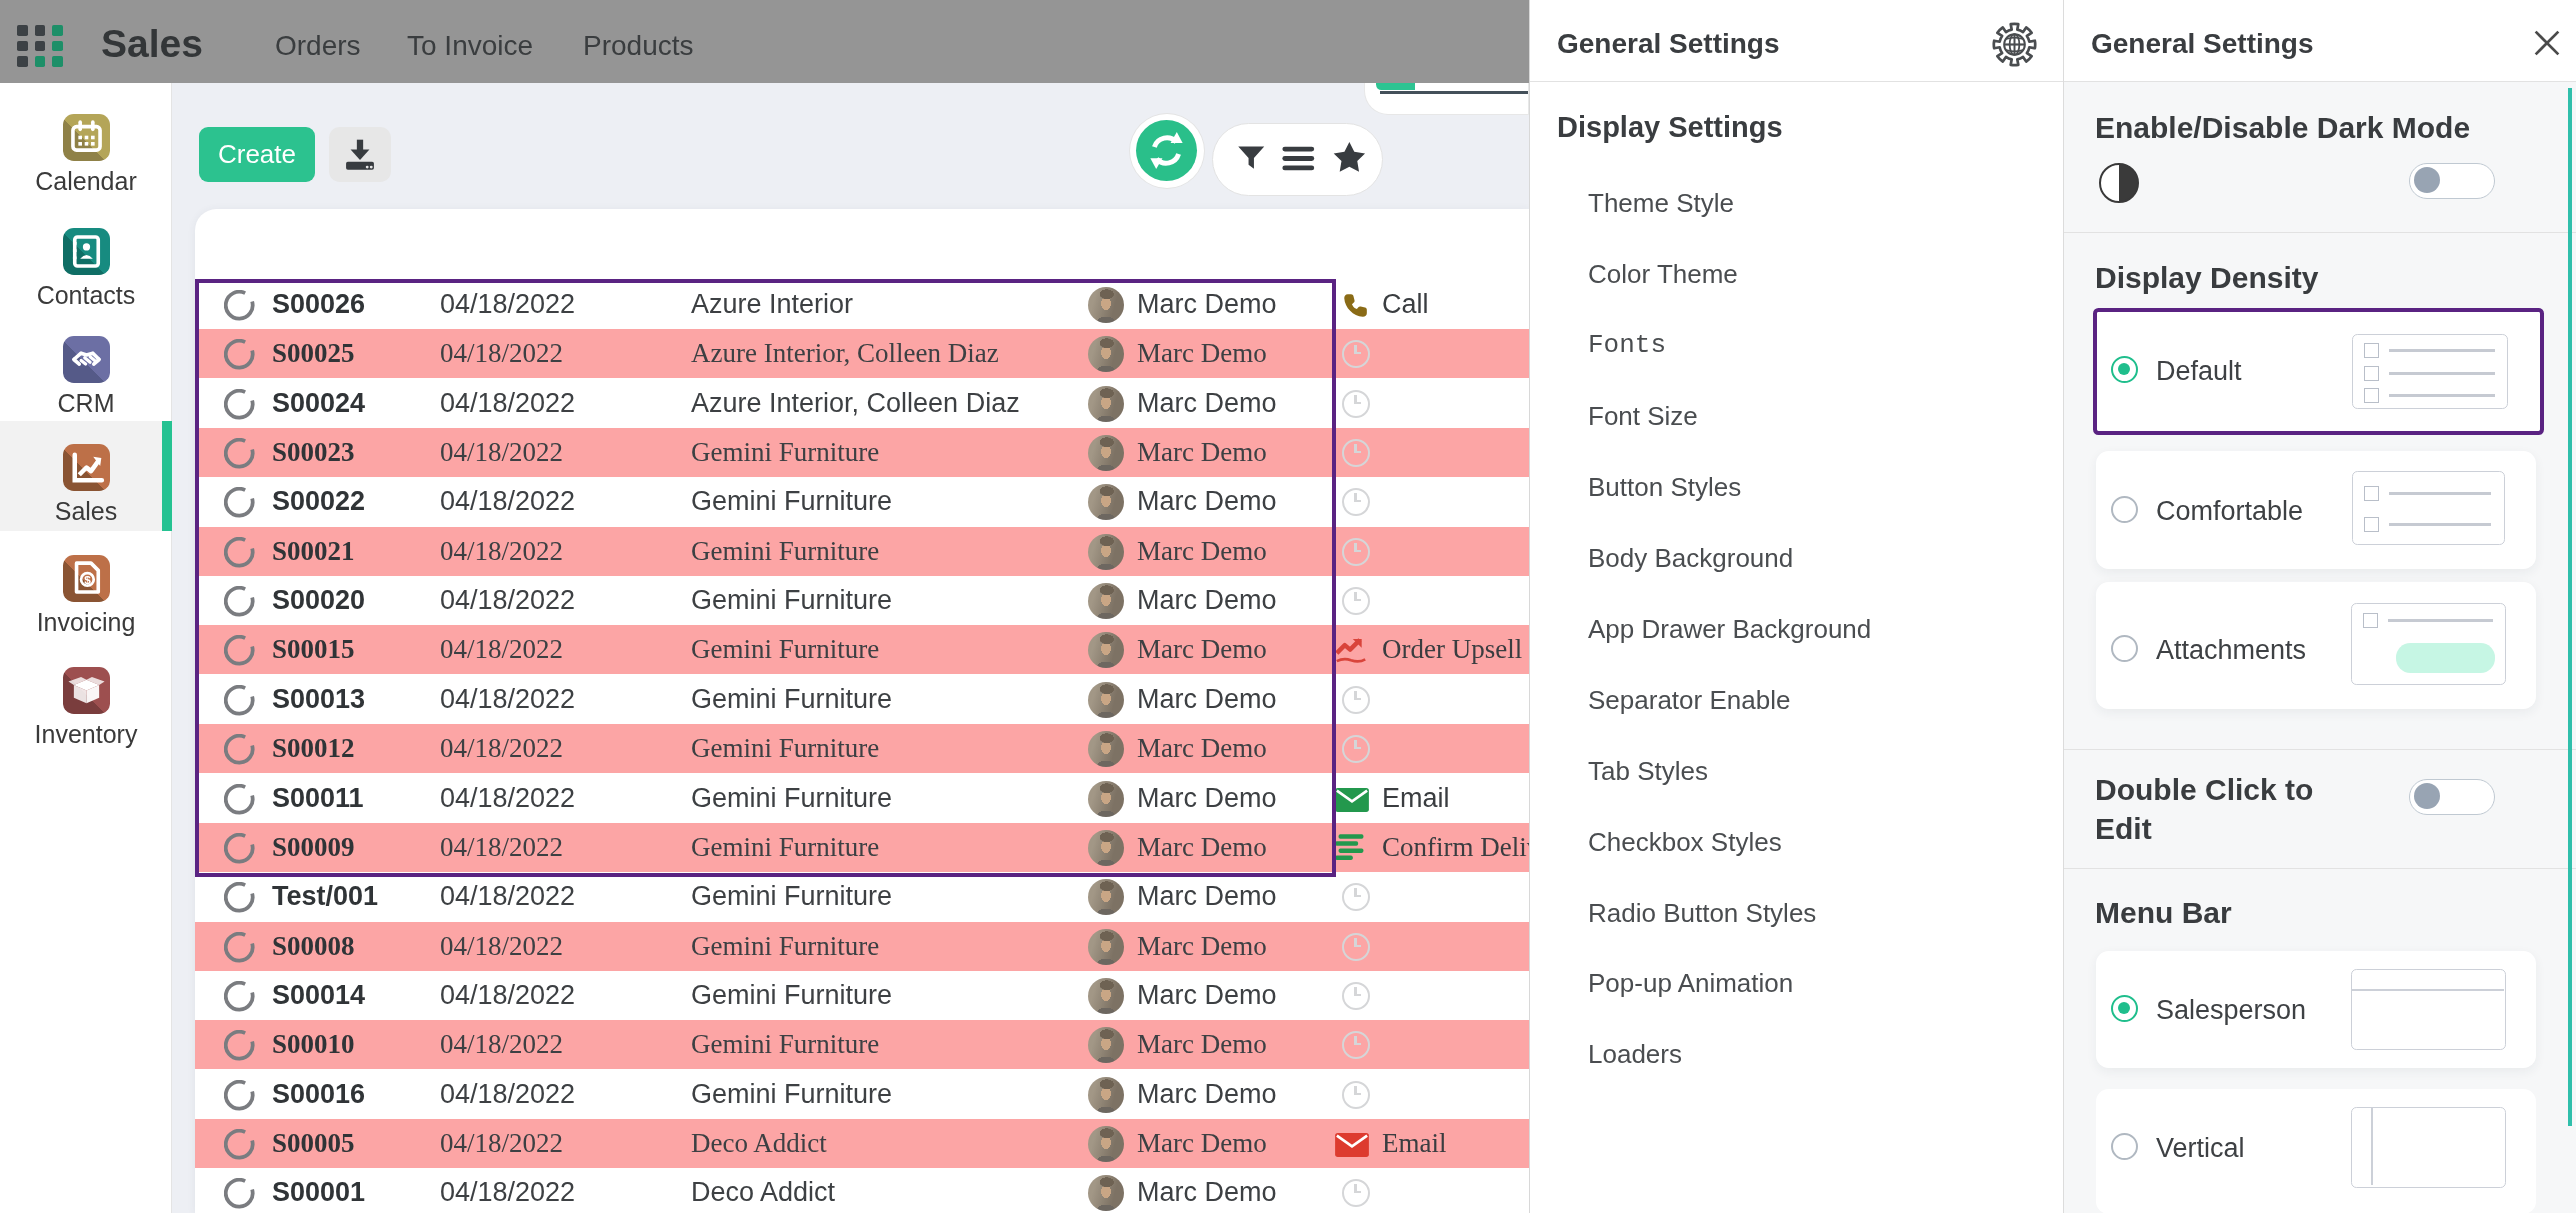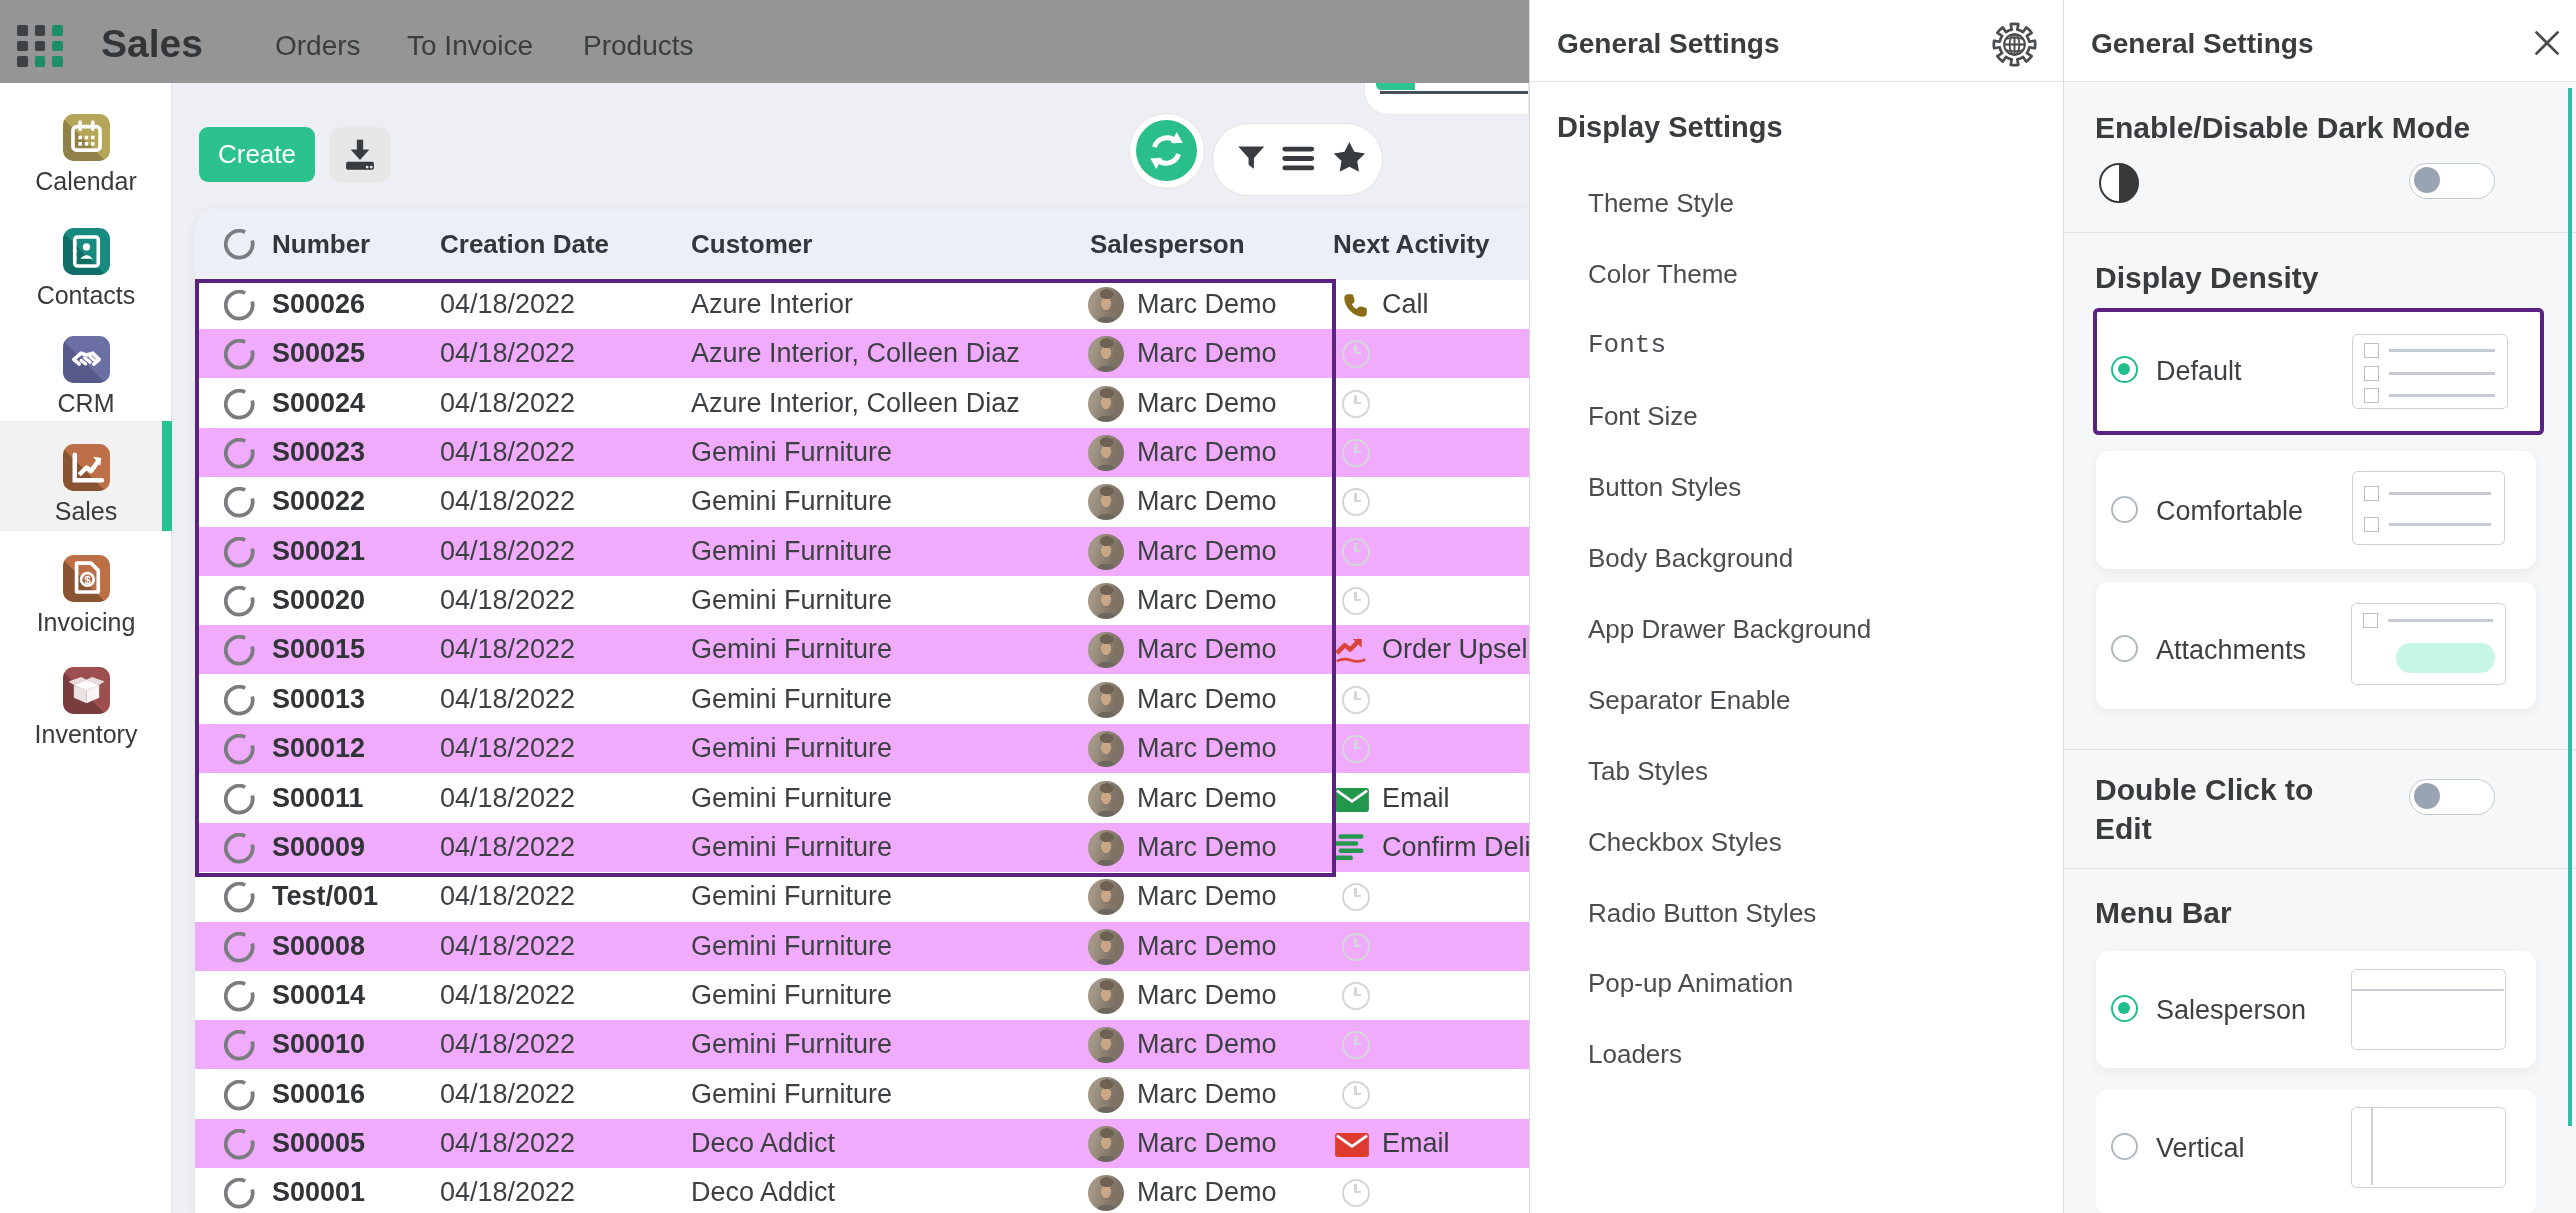--- a/index.html
+++ b/index.html
@@ -32,21 +32,21 @@
   
   .remnant { position:absolute; left:1365px; top:83px; width:163px; height:30.5px; background:#ffffff; border-bottom-left-radius:23px; box-shadow:0 0 0 0.9px #e7e7e7; z-index:6; overflow:hidden; }
   .remnant .green { position:absolute; left:10.8px; top:0; width:39px; height:7.2px; background:#2dc492; border-bottom-left-radius:5.4px; }
   .remnant .dark { position:absolute; left:15.3px; top:8px; width:148px; height:2.7px; background:#44505a; }
 
   
   .tablecard { position:absolute; left:195px; top:209px; width:1334px; height:1004px; background:#ffffff; border-top-left-radius:21.5px; box-shadow:0 1.8px 9px rgba(60,70,90,.07); z-index:4; overflow:hidden; }
   .thead { position:absolute; left:0; top:0; width:1334px; height:71px; background:#ecf0f6; }
   .th { position:absolute; top:0; height:71px; line-height:71px; font-weight:bold; font-size:26px; color:#33373b; }
   .row { position:absolute; left:0; width:1334px; height:49px; }
-  .row.alt { background:#f0abfc; }
+  .row.alt { background:#fca5a5;font-family:Liberation Serif, serif; }
   .cell { position:absolute; top:0; height:49px; line-height:49px; font-size:27px; color:#3d4043; white-space:nowrap; }
   .cell.num { font-weight:bold; color:#303437; }
   .avatar { position:absolute; width:36px; height:36px; border-radius:50%; top:7.2px; left:893px;
     background:
       radial-gradient(ellipse 11.7px 8px at 52% 20%, #6e6253 60%, rgba(0,0,0,0) 61%),
       radial-gradient(ellipse 8px 10.8px at 50% 46%, #c9a685 60%, rgba(0,0,0,0) 61%),
       radial-gradient(ellipse 14.4px 8px at 50% 96%, #6d6760 60%, rgba(0,0,0,0) 61%),
       linear-gradient(105deg, #a29786 20%, #7d7264 70%);
   }
   .purplebox { position:absolute; left:195px; top:279px; width:1141px; height:598px; border:4.5px solid #5a2382; z-index:10; }
@@ -195,30 +195,20 @@
         <line x1="80" y1="49" x2="110" y2="49"></line>
       </g>
       <path d="M152 20 l5.5 11 12 1.8 -8.7 8.5 2 12 -10.8 -5.7 -10.8 5.7 2 -12 -8.7 -8.5 12 -1.8 z" fill="#383c40"></path>
     </svg></div>
 <div class="remnant">
     <div class="green"></div>
     <div class="dark"></div>
   </div>
 
 <div class="tablecard" id="tbl">
-    <div class="thead">
-      <svg class="abs spinsvg" style="left:29px; top:20px;" width="30.5" height="30.5" viewBox="0 0 34 34">
-        <path d="M23.6 3.5 A15.0 15.0 0 1 0 31.4 12.9" fill="none" stroke="#7a7c80" stroke-width="4.2"></path>
-      </svg>
-      <div class="th" style="left:77px;">Number</div>
-      <div class="th" style="left:245px;">Creation Date</div>
-      <div class="th" style="left:496px;">Customer</div>
-      <div class="th" style="left:895px;">Salesperson</div>
-      <div class="th" style="left:1138px;">Next Activity</div>
-    </div>
     <div class="row" style="top: 71px;">
       <svg class="abs spinsvg" style="left:29px; top:10px;" width="30.5" height="30.5" viewBox="0 0 34 34">
         <path d="M23.6 3.5 A15.0 15.0 0 1 0 31.4 12.9" fill="none" stroke="#7a7c80" stroke-width="4.2"></path>
       </svg>
       <div class="cell num" style="left:77px;">S00026</div>
       <div class="cell" style="left:245px;">04/18/2022</div>
       <div class="cell" style="left:496px;">Azure Interior</div>
       <div class="avatar"></div>
       <div class="cell" style="left:942px;">Marc Demo</div>
       <svg class="abs" style="left:1146px; top:10.8px;" width="29" height="29" viewBox="0 0 32 32">

